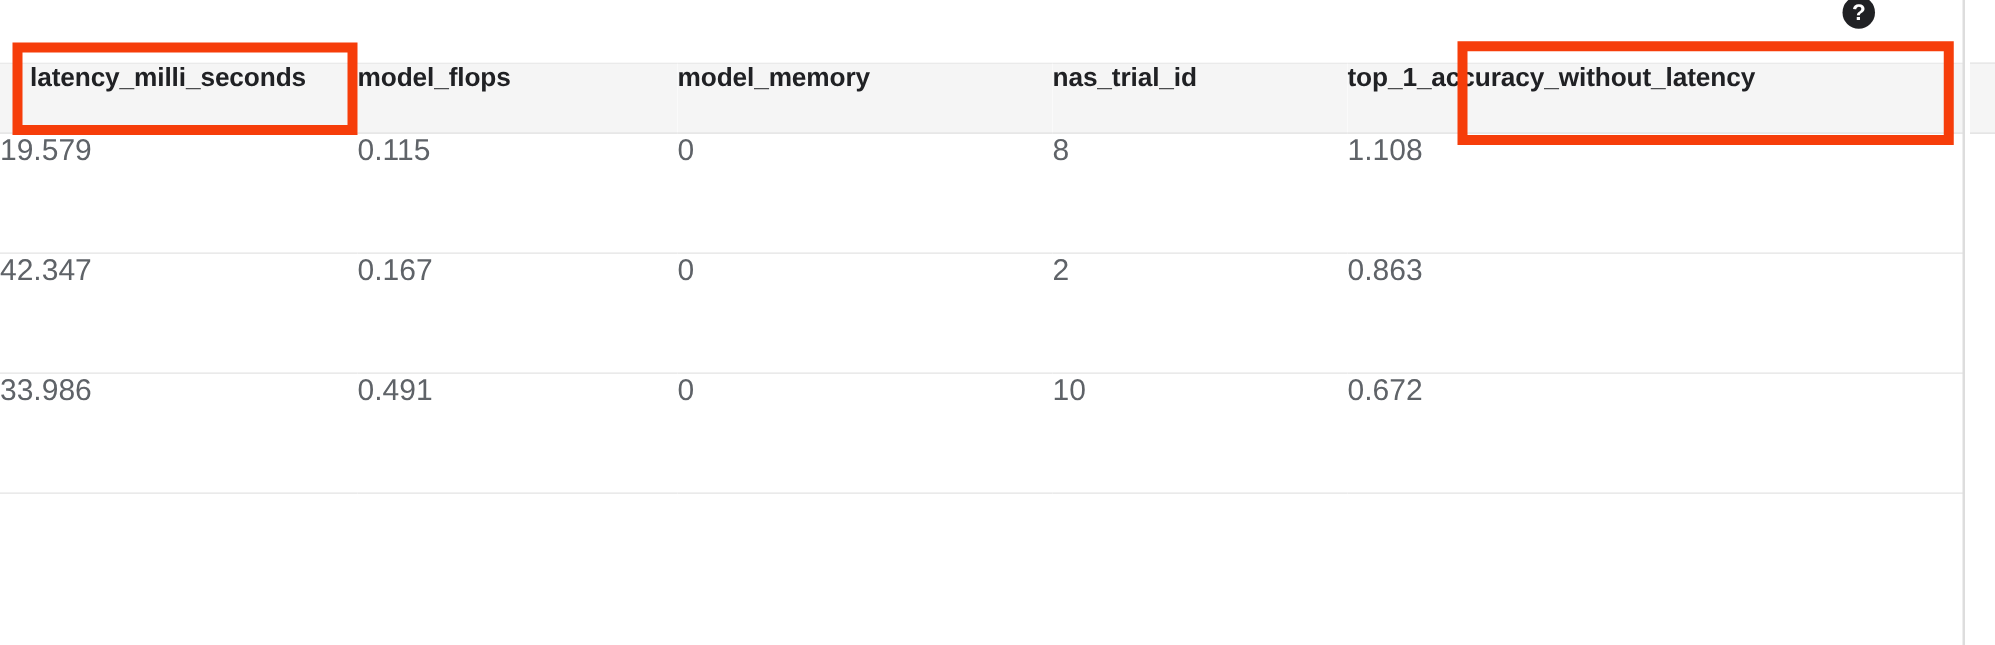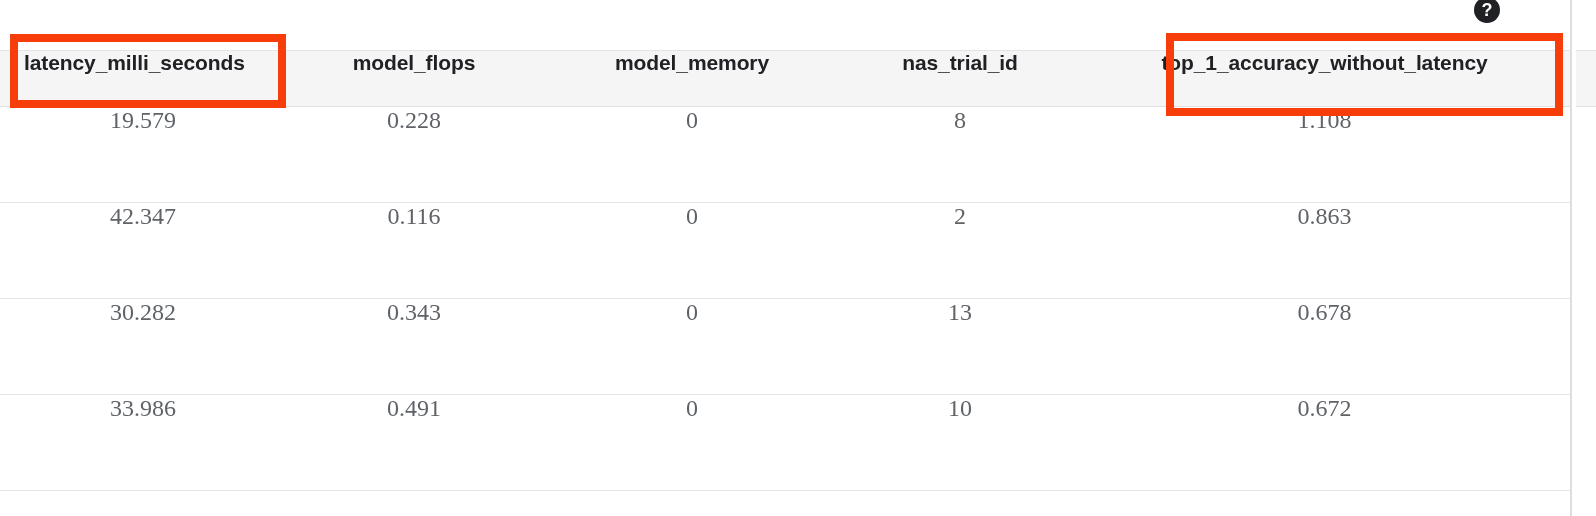--- a/index.html
+++ b/index.html
@@ -51,21 +51,21 @@
   }
 
   table.datagrid {
     border-collapse: collapse;
     table-layout: fixed;
     width: 1571px;
   }
 
   table.datagrid th,
   table.datagrid td {
-    text-align: center;
+    text-align: left;
     vertical-align: top;
     padding: 0;
   }
 
   
   thead tr {
     height: 56px;
     margin-left: 44px;
   }
   thead th {
@@ -85,21 +85,20 @@
   }
   thead th.first-col {
     text-align: left;
     padding-left: 24px;
     padding-right: 0;
   }
 
   
   tbody tr {
     height: 96px;
-    font-family: Liberation Serif, serif;
   }
   tbody td {
     border-bottom: 1px solid #e4e4e4;
     color: #5f6368;
     font-size: 24px;
     font-weight: 400;
     padding-top: 20px;
     padding-right: 22px;
     height: 96px;
     box-sizing: border-box;
@@ -172,38 +171,31 @@
           <th class="first-col">latency_milli_seconds</th>
           <th>model_flops</th>
           <th>model_memory</th>
           <th>nas_trial_id</th>
           <th>top_1_accuracy_without_latency</th>
         </tr>
       </thead>
       <tbody>
         <tr>
           <td>19.579</td>
-          <td>0.228</td>
+          <td>0.115</td>
           <td>0</td>
           <td>8</td>
           <td>1.108</td>
         </tr>
         <tr>
           <td>42.347</td>
-          <td>0.116</td>
+          <td>0.167</td>
           <td>0</td>
           <td>2</td>
           <td>0.863</td>
-        </tr>
-        <tr>
-          <td>30.282</td>
-          <td>0.343</td>
-          <td>0</td>
-          <td>13</td>
-          <td>0.678</td>
         </tr>
         <tr>
           <td>33.986</td>
           <td>0.491</td>
           <td>0</td>
           <td>10</td>
           <td>0.672</td>
         </tr>
       </tbody>
     </table>

